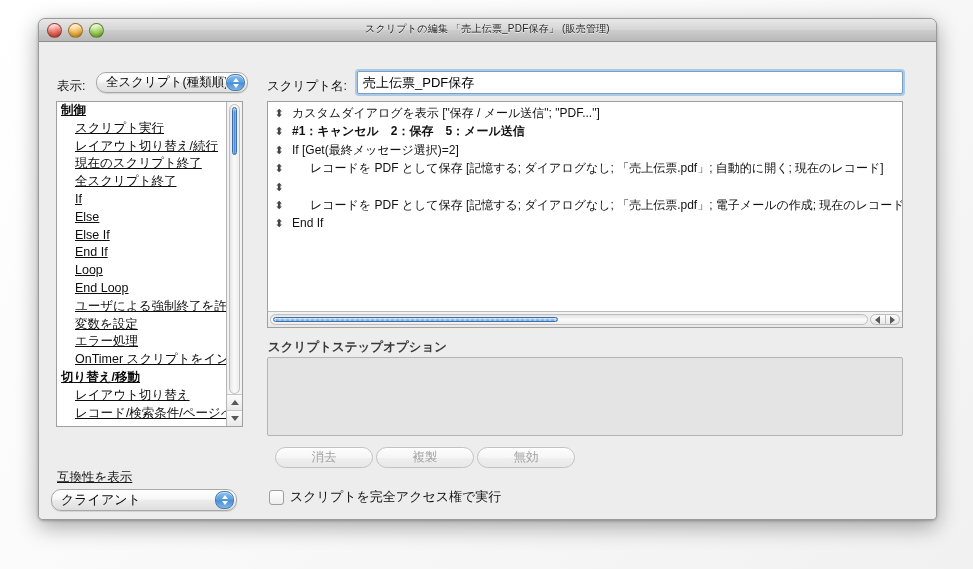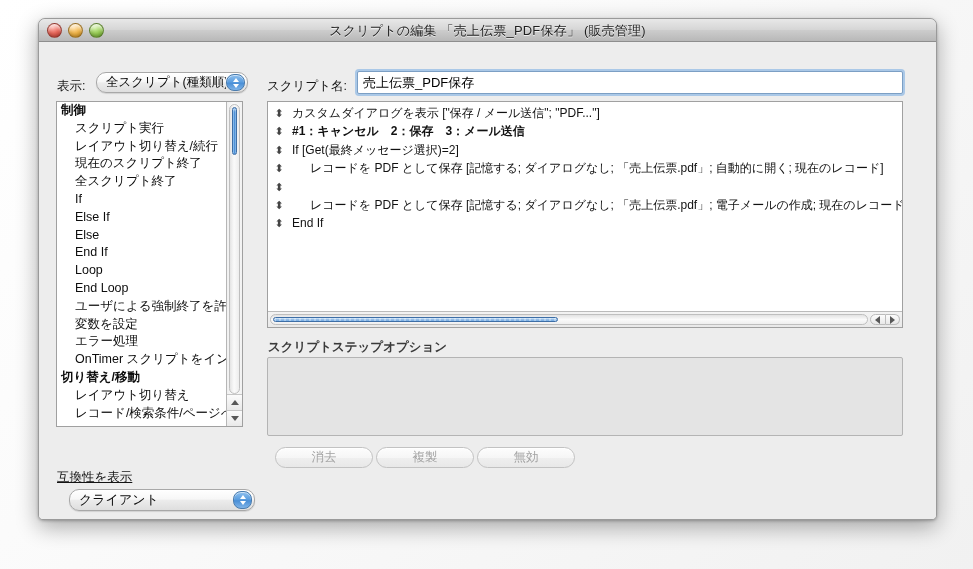--- a/index.html
+++ b/index.html
@@ -29,21 +29,21 @@
     position: relative;
     height: 22px;
     background: linear-gradient(to bottom, #e8e8e8 0%, #d6d6d6 48%, #cccccc 52%, #b8b8b8 100%);
     border-bottom: 1px solid #8e8e8e;
     border-radius: 6px 6px 0 0;
   }
   .title-text {
     position: absolute;
     left: 0; right: 0; top: 3px;
     text-align: center;
-    font-size: 13px;
+    font-size: 10px;
     color: #1f1f1f;
     letter-spacing: 0.2px;
     text-shadow: 0 1px 0 rgba(255,255,255,0.7);
     white-space: nowrap;
   }
   .lights { position: absolute; left: 8px; top: 4px; display: flex; gap: 6px; }
   .light {
     width: 13px; height: 13px; border-radius: 50%;
     border: 1px solid rgba(0,0,0,0.32);
     box-shadow: inset 0 5px 4px -3px rgba(255,255,255,0.95),
@@ -127,21 +127,21 @@
     background: #ffffff;
     border: 1px solid #a0a0a0;
     box-sizing: border-box;
     overflow: hidden;
   }
   .list-scroll { position: absolute; left: 0; top: 0; right: 16px; bottom: 0; overflow: hidden; }
   .list-item {
     font-size: 12.5px; color: #0d0d0d;
     line-height: 17.8px; height: 17.8px;
     padding-left: 18px;
-    white-space: nowrap; overflow: hidden;
+    white-space: nowrap; overflow: hidden; text-decoration: underline;
   }
   .list-item.group { font-weight: bold; padding-left: 4px; }
 
   
   .vscroll {
     position: absolute; right: 0; top: 0; bottom: 0; width: 16px;
     background: linear-gradient(to right, #f0f0f0 0%, #fbfbfb 40%, #f2f2f2 100%);
     border-left: 1px solid #b6b6b6;
     box-sizing: border-box;
   }
@@ -297,22 +297,22 @@
       </div>
 
       <div class="listbox" style="left:17px; top:59px; width:187px; height:326px;">
         <div class="list-scroll" id="library-list">
             <div class="list-item group">制御</div>
             <div class="list-item">スクリプト実行</div>
             <div class="list-item">レイアウト切り替え/続行</div>
             <div class="list-item">現在のスクリプト終了</div>
             <div class="list-item">全スクリプト終了</div>
             <div class="list-item">If</div>
+            <div class="list-item">Else</div>
             <div class="list-item">Else If</div>
-            <div class="list-item">Else</div>
             <div class="list-item">End If</div>
             <div class="list-item">Loop</div>
             <div class="list-item">End Loop</div>
             <div class="list-item">ユーザによる強制終了を許可</div>
             <div class="list-item">変数を設定</div>
             <div class="list-item">エラー処理</div>
             <div class="list-item">OnTimer スクリプトをイン…</div>
             <div class="list-item group">切り替え/移動</div>
             <div class="list-item">レイアウト切り替え</div>
             <div class="list-item">レコード/検索条件/ページへ…</div>
@@ -326,37 +326,37 @@
                 <b class="up"></b>
               </div>
             <div class="vbtn">
                 <b class="down"></b>
               </div>
           </div>
         </div>
       </div>
 
       <div class="lbl" style="position:absolute; left:18px; top:427px; text-decoration:underline;">互換性を表示</div>
-      <div class="popup" style="position:absolute; left:30px; top:447px; width:186px; height:22px;">
+      <div class="popup" style="position:absolute; left:12px; top:447px; width:186px; height:22px;">
         <span class="ptext" style="font-size:13px;">クライアント</span>
         <span class="parrows">
           <b class="up"></b>
             <b class="down"></b>
         </span>
       </div>
 
       <div class="scriptpane" style="left:228px; top:59px; width:636px; height:227px;">
         <div class="steps" id="step-list">
             <div class="step-row">
               <span class="step-handle">⬍</span>
               <span class="step-text">カスタムダイアログを表示 ["保存 / メール送信"; "PDF..."]</span>
             </div>
             <div class="step-row">
               <span class="step-handle">⬍</span>
-              <span class="step-text bold">#1：キャンセル　2：保存　3：メール送信</span>
+              <span class="step-text bold">#1：キャンセル　2：保存　5：メール送信</span>
             </div>
             <div class="step-row">
               <span class="step-handle">⬍</span>
               <span class="step-text">If [Get(最終メッセージ選択)=2]</span>
             </div>
             <div class="step-row">
               <span class="step-handle">⬍</span>
               <span class="step-text ind1">レコードを PDF として保存 [記憶する; ダイアログなし; 「売上伝票.pdf」; 自動的に開く; 現在のレコード]</span>
             </div>
             <div class="step-row">
@@ -386,20 +386,24 @@
         </div>
       </div>
 
       <div class="lbl" style="position:absolute; left:229px; top:297px; color:#3a3a3a;font-weight:bold;">スクリプトステップオプション</div>
       <div class="optpane" style="left:228px; top:315px; width:636px; height:79px;"></div>
 
       <div class="pill" style="left:236px; top:405px; width:98px;">消去</div>
       <div class="pill" style="left:337px; top:405px; width:98px;">複製</div>
       <div class="pill" style="left:438px; top:405px; width:98px;">無効</div>
 
+      <div class="checkrow" style="left:230px; top:446px;">
+        <span class="checkbox"></span>
+        <span class="lbl" style="font-size:13px;">スクリプトを完全アクセス権で実行</span>
+      </div>
 
       <div class="resize-grip">
         <i></i>
           <i></i>
           <i></i>
       </div>
 
     </div>
   </div>
 </div>

